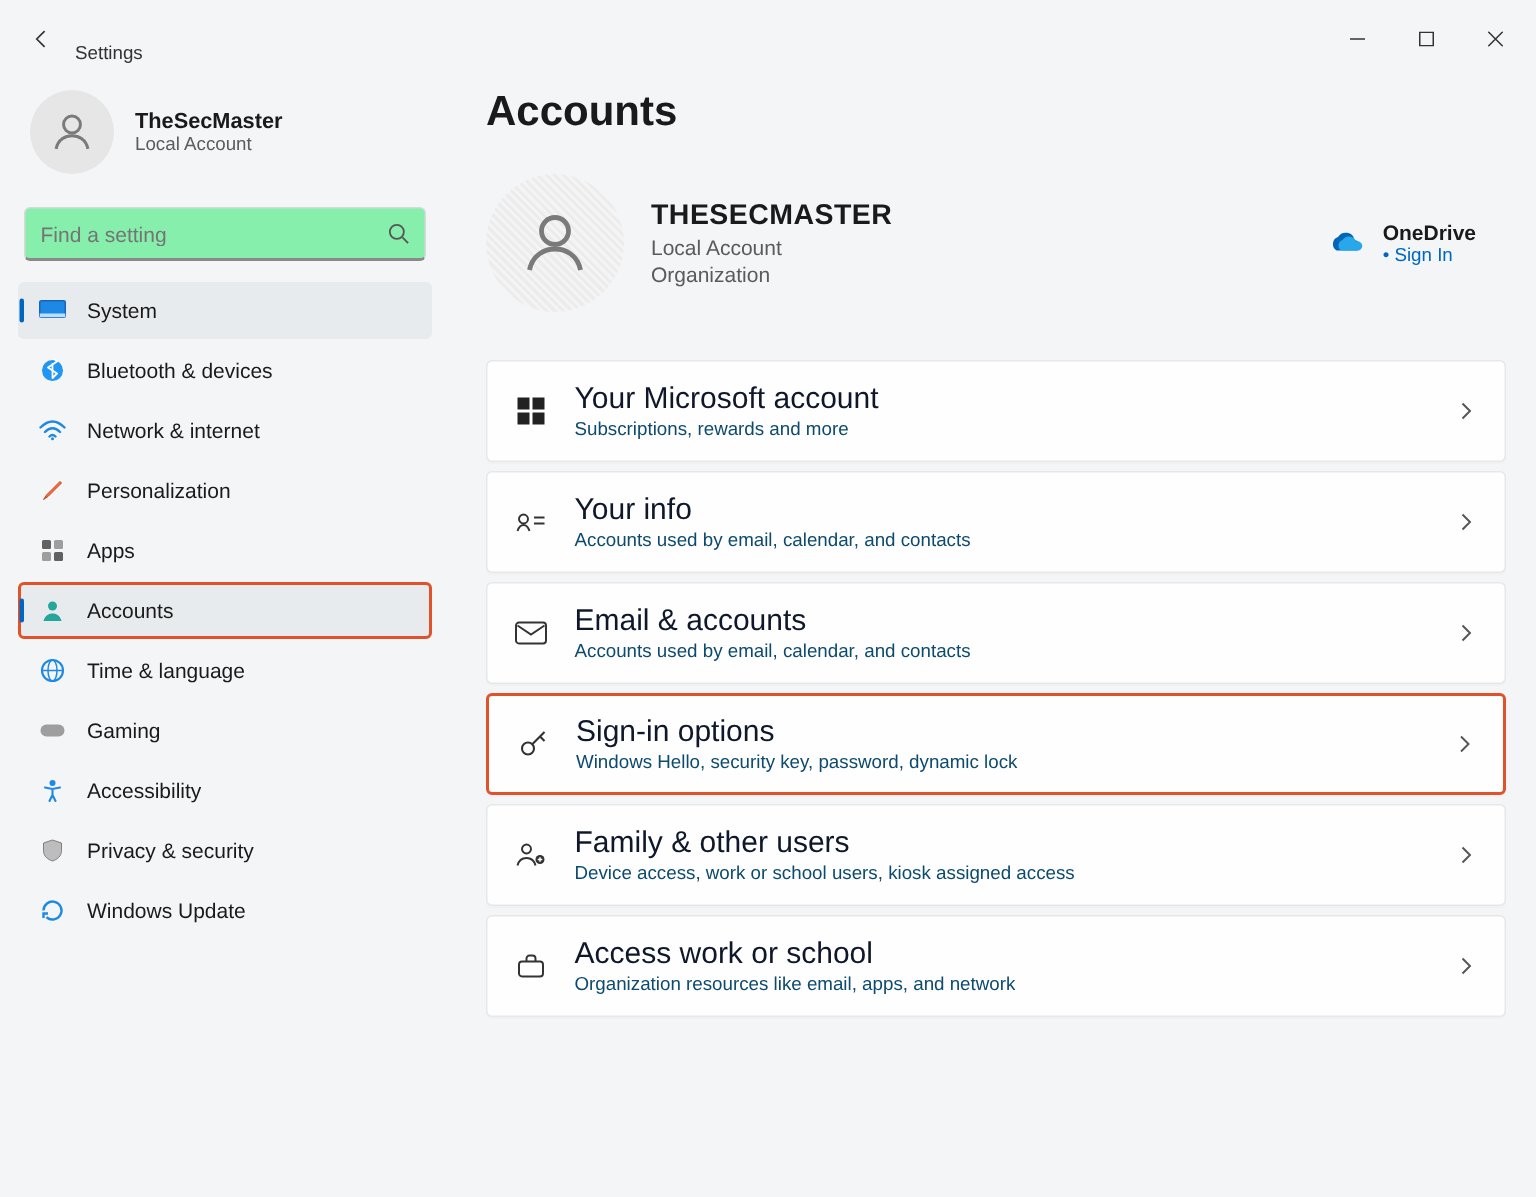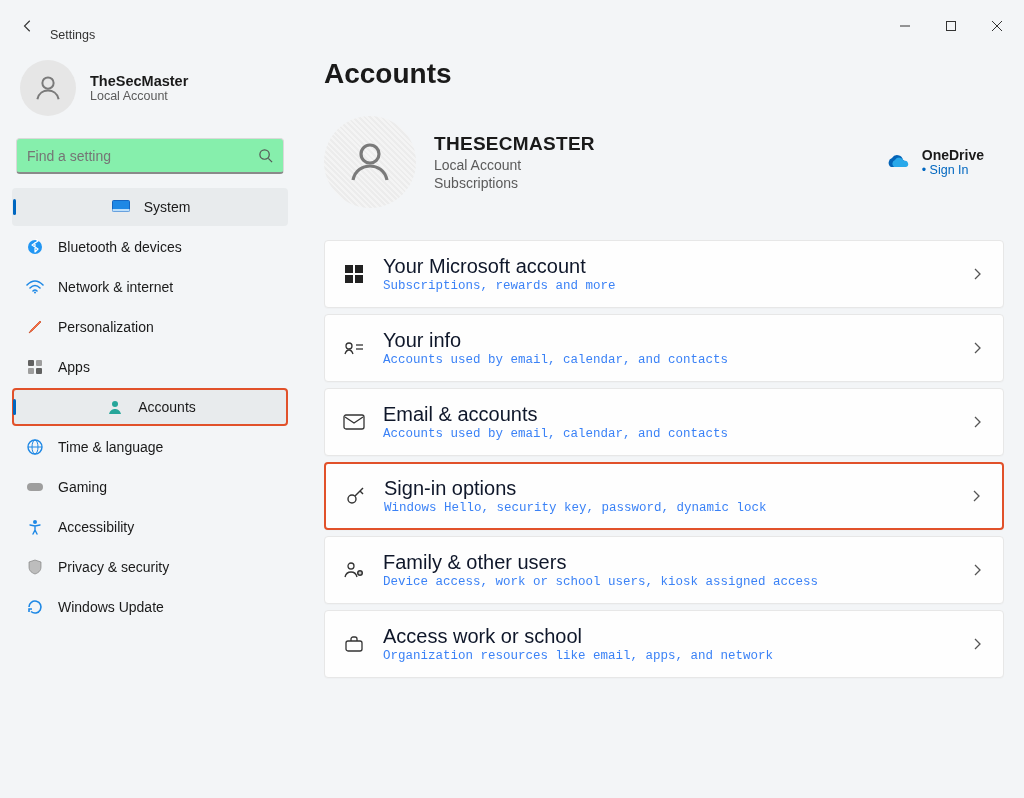--- a/index.html
+++ b/index.html
@@ -83,21 +83,20 @@
     height: 38px;
     padding: 0 10px 0 12px;
     border-radius: 4px;
     gap: 14px;
     font-size: 14px;
     position: relative;
     border: 2px solid transparent;
   }
   .nav-item.selected {
     background: #e8ebed;
-    justify-content: center;
   }
   .nav-item.selected::before {
     content: "";
     position: absolute;
     left: -1px; top: 9px; bottom: 9px;
     width: 3px;
     background: #0067c0;
     border-radius: 2px;
   }
   .nav-item.highlighted {
@@ -154,21 +153,21 @@
   .card.highlighted {
     border: 2px solid #e1512a;
   }
   .card-icon {
     width: 22px; height: 22px;
     display:flex;align-items:center;justify-content:center;
     color:#333;
   }
   .card-text { flex: 1; }
   .card-title { font-size: 20px; color: #0f172a; }
-  .card-sub { font-size: 12.5px; color: #3b82f6; margin-top: 1px; font-family: Liberation Mono, monospace; }
+  .card-sub { font-size: 12.5px; color: #0c4a6e; margin-top: 1px; }
   .chev { color: #666; }
   svg { display:block; }
 </style>
 </head>
 <body>
 
 <div class="titlebar">
   <div class="back-btn">
     <svg width="14" height="14" viewBox="0 0 16 16">
         <path d="M10 2 L4 8 L10 14" stroke="#333" stroke-width="1.3" fill="none"></path>
@@ -326,21 +325,21 @@
     <div class="account-header">
       <div class="avatar-lg">
         <svg width="48" height="48" viewBox="0 0 24 24">
             <circle cx="12" cy="8" r="4.5" stroke="#7a7a7a" stroke-width="1.6" fill="none"></circle>
             <path d="M3.5 21c1-5 5-7 8.5-7s7.5 2 8.5 7" stroke="#7a7a7a" stroke-width="1.6" fill="none"></path>
           </svg>
       </div>
       <div>
         <div class="acct-name">THESECMASTER</div>
         <div class="acct-sub">Local Account</div>
-        <div class="acct-sub">Subscriptions</div>
+        <div class="acct-sub">Organization</div>
       </div>
       <div class="onedrive">
         <svg width="26" height="18" viewBox="0 0 26 18">
             <path d="M7 14a5 5 0 0 1 1-9 6 6 0 0 1 11 2 4 4 0 0 1 2 7Z" fill="#0364b8"></path>
             <path d="M10 14a4 4 0 0 1 1-7 5 5 0 0 1 9 1 3 3 0 0 1 2 6Z" fill="#28a8ea"></path>
           </svg>
         <div>
           <div class="od-label">OneDrive</div>
           <div class="od-link">Sign In</div>
         </div>

